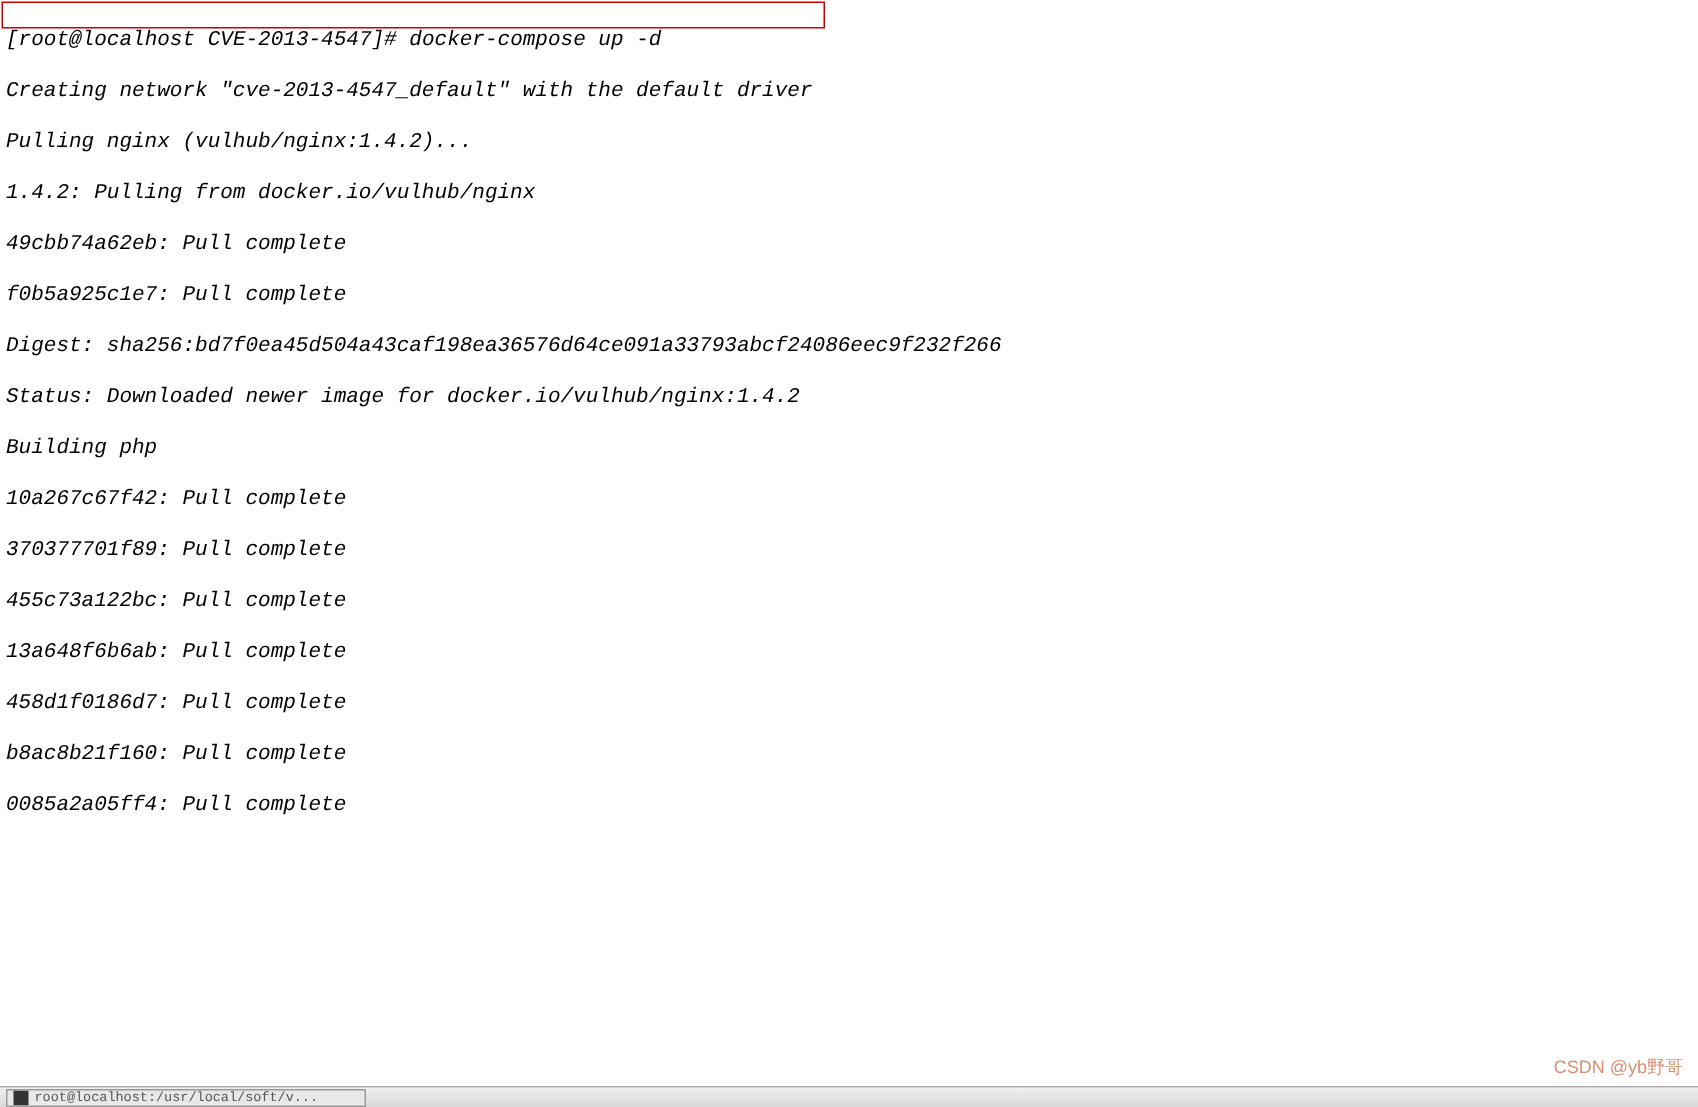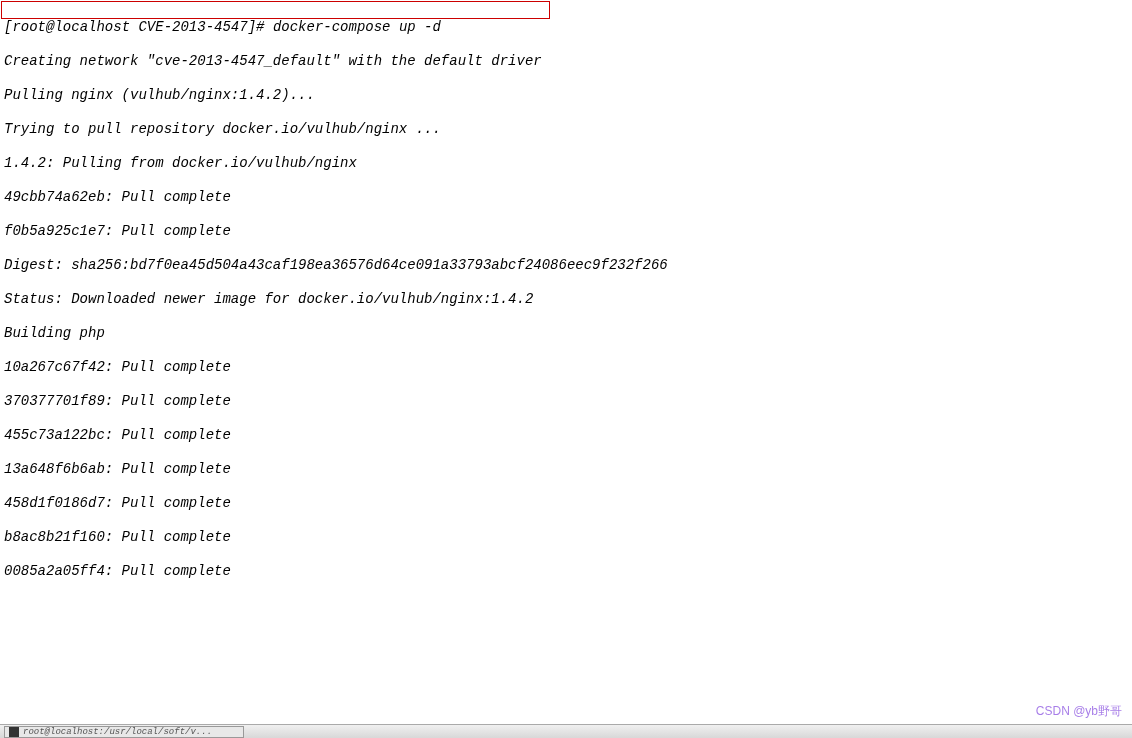--- a/index.html
+++ b/index.html
@@ -29,21 +29,21 @@
       left: 1px;
       width: 549px;
       height: 18px;
       pointer-events: none;
     }
     .watermark {
       position: absolute;
       bottom: 18px;
       right: 10px;
       font-size: 12px;
-      color: #6d28d9;
+      color: #c2410c;
       font-family: sans-serif;
       opacity: 0.6;
     }
     .taskbar {
       position: absolute;
       bottom: 0;
       left: 0;
       width: 100%;
       height: 14px;
       background: linear-gradient(to bottom, #f0f0f0, #d8d8d8);
@@ -56,21 +56,20 @@
       border: 1px solid #999;
       height: 12px;
       width: 240px;
       margin-left: 4px;
       display: flex;
       align-items: flex-end;
       padding: 0 4px;
       font-size: 9px;
       color: #555;
       overflow: hidden;
-      font-style: italic;
     }
     .taskbar-icon {
       width: 10px;
       height: 10px;
       background: #333;
       margin-right: 4px;
       flex-shrink: 0;
     }
     .line {
       display: block;
@@ -79,21 +78,20 @@
   </style>
 </head>
 <body>
 
 <div class="highlight-box"></div>
 
 <div class="terminal">
 <span class="line">[<span>root</span>@<span>localhost</span> <span>CVE-2013-4547</span>]<span>#</span> <span>docker-compose up -d</span></span>
 <span class="line">Creating network "cve-2013-4547_default" with the default driver</span>
 <span class="line">Pulling nginx (vulhub/nginx:1.4.2)...</span>
-<span class="line">Trying to pull repository docker.io/vulhub/nginx ...</span>
 <span class="line">1.4.2: Pulling from docker.io/vulhub/nginx</span>
 <span class="line">49cbb74a62eb: Pull complete</span>
 <span class="line">f0b5a925c1e7: Pull complete</span>
 <span class="line">Digest: sha256:bd7f0ea45d504a43caf198ea36576d64ce091a33793abcf24086eec9f232f266</span>
 <span class="line">Status: Downloaded newer image for docker.io/vulhub/nginx:1.4.2</span>
 <span class="line">Building php</span>
 <span class="line">10a267c67f42: Pull complete</span>
 <span class="line">370377701f89: Pull complete</span>
 <span class="line">455c73a122bc: Pull complete</span>
 <span class="line">13a648f6b6ab: Pull complete</span>

